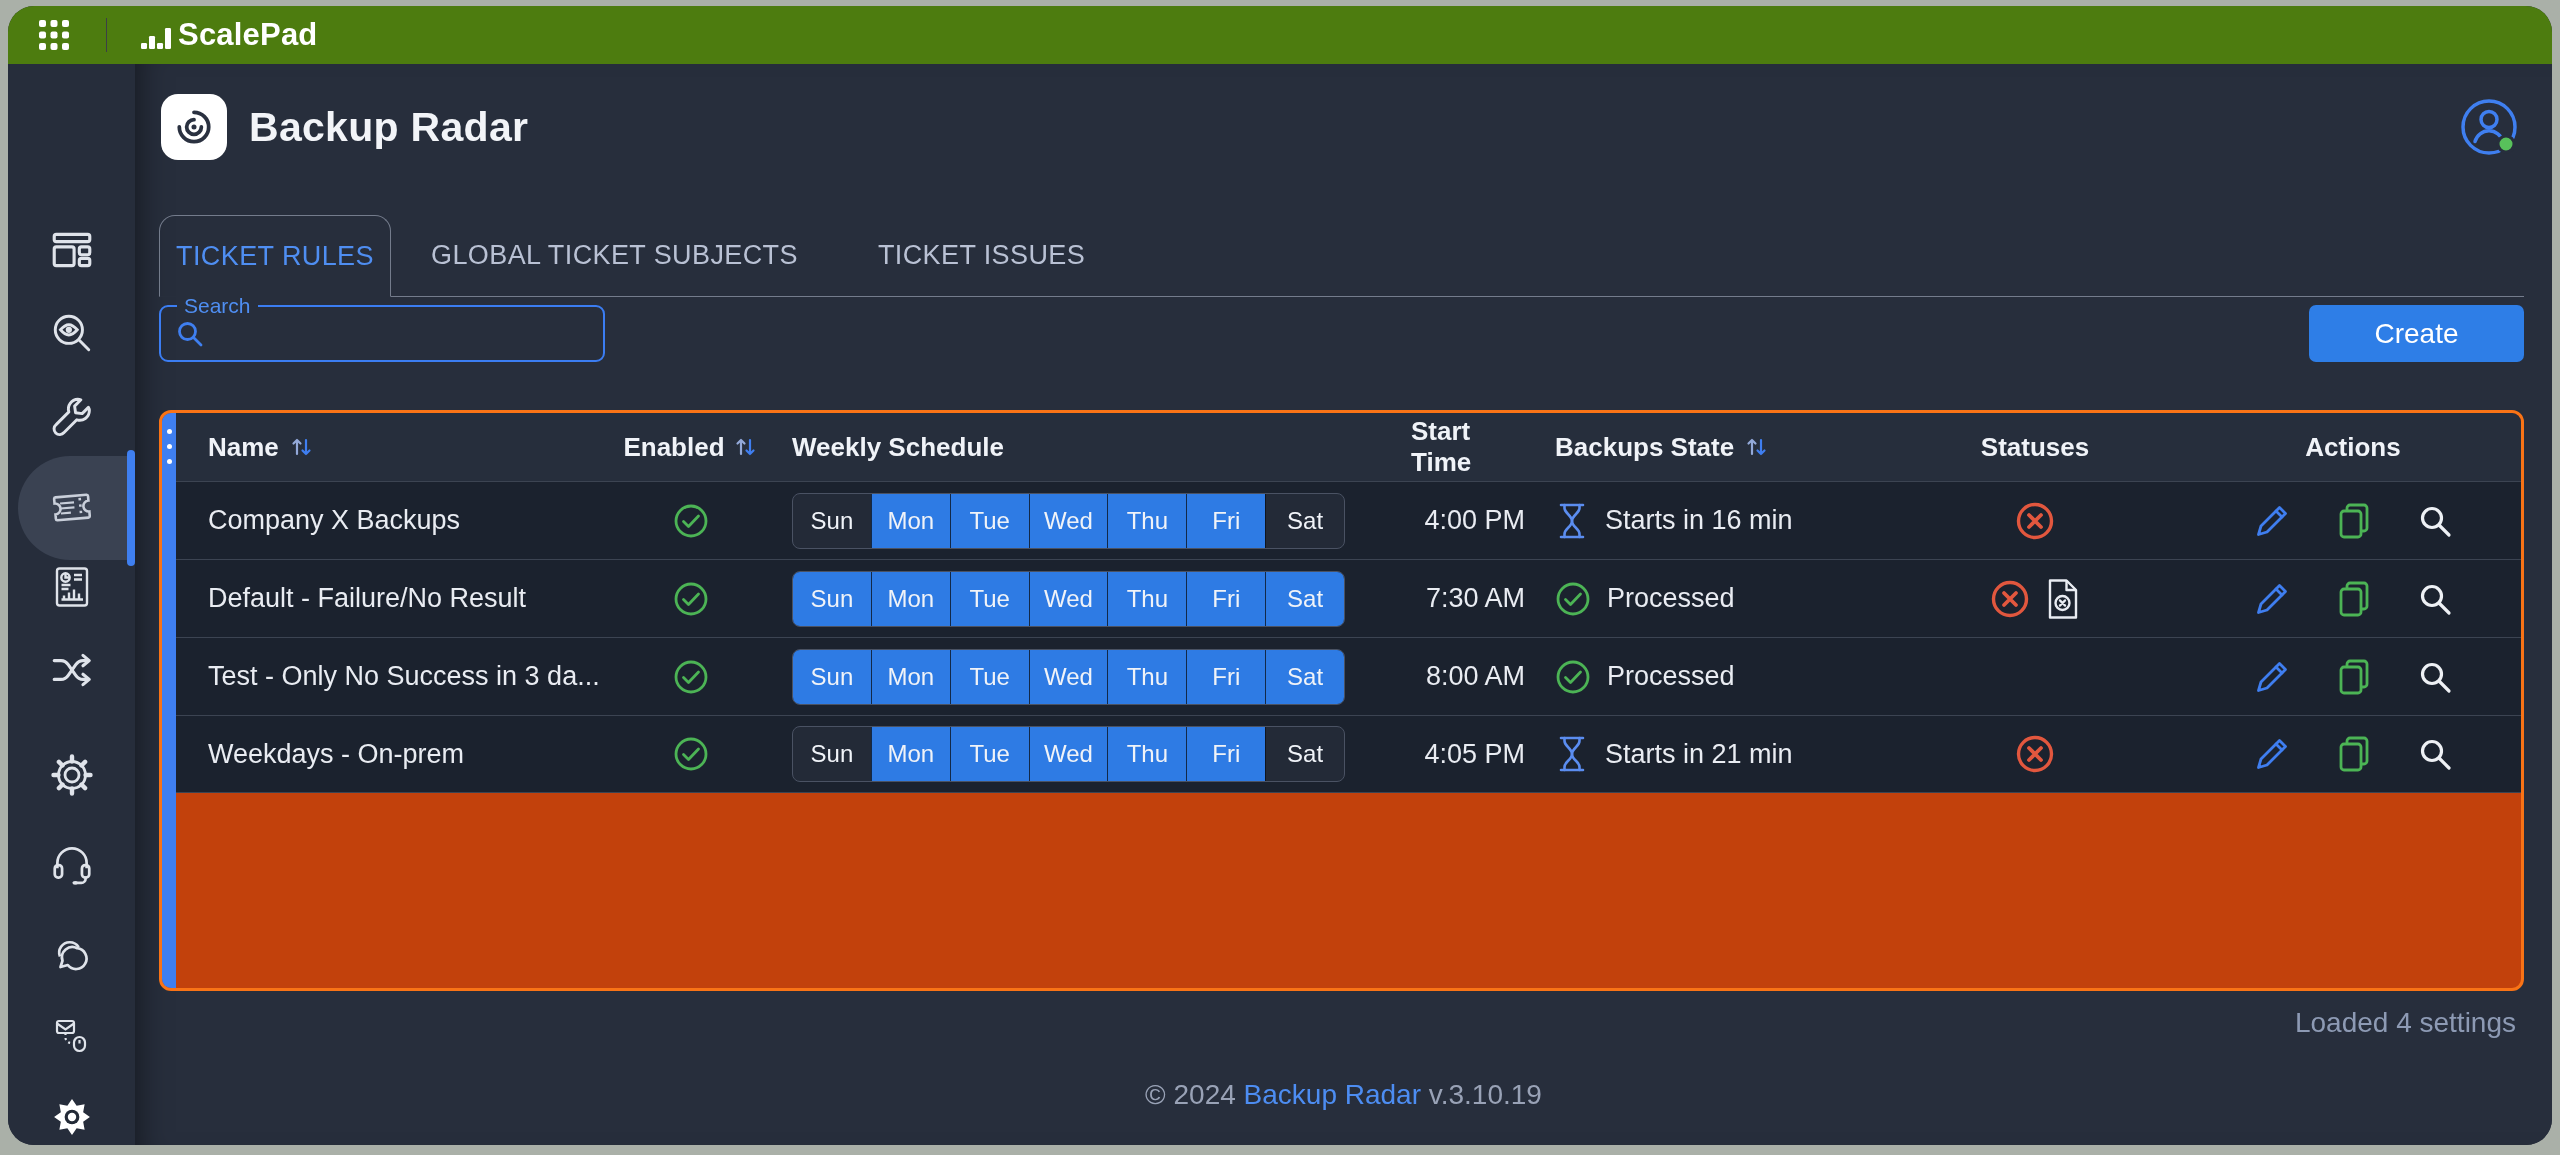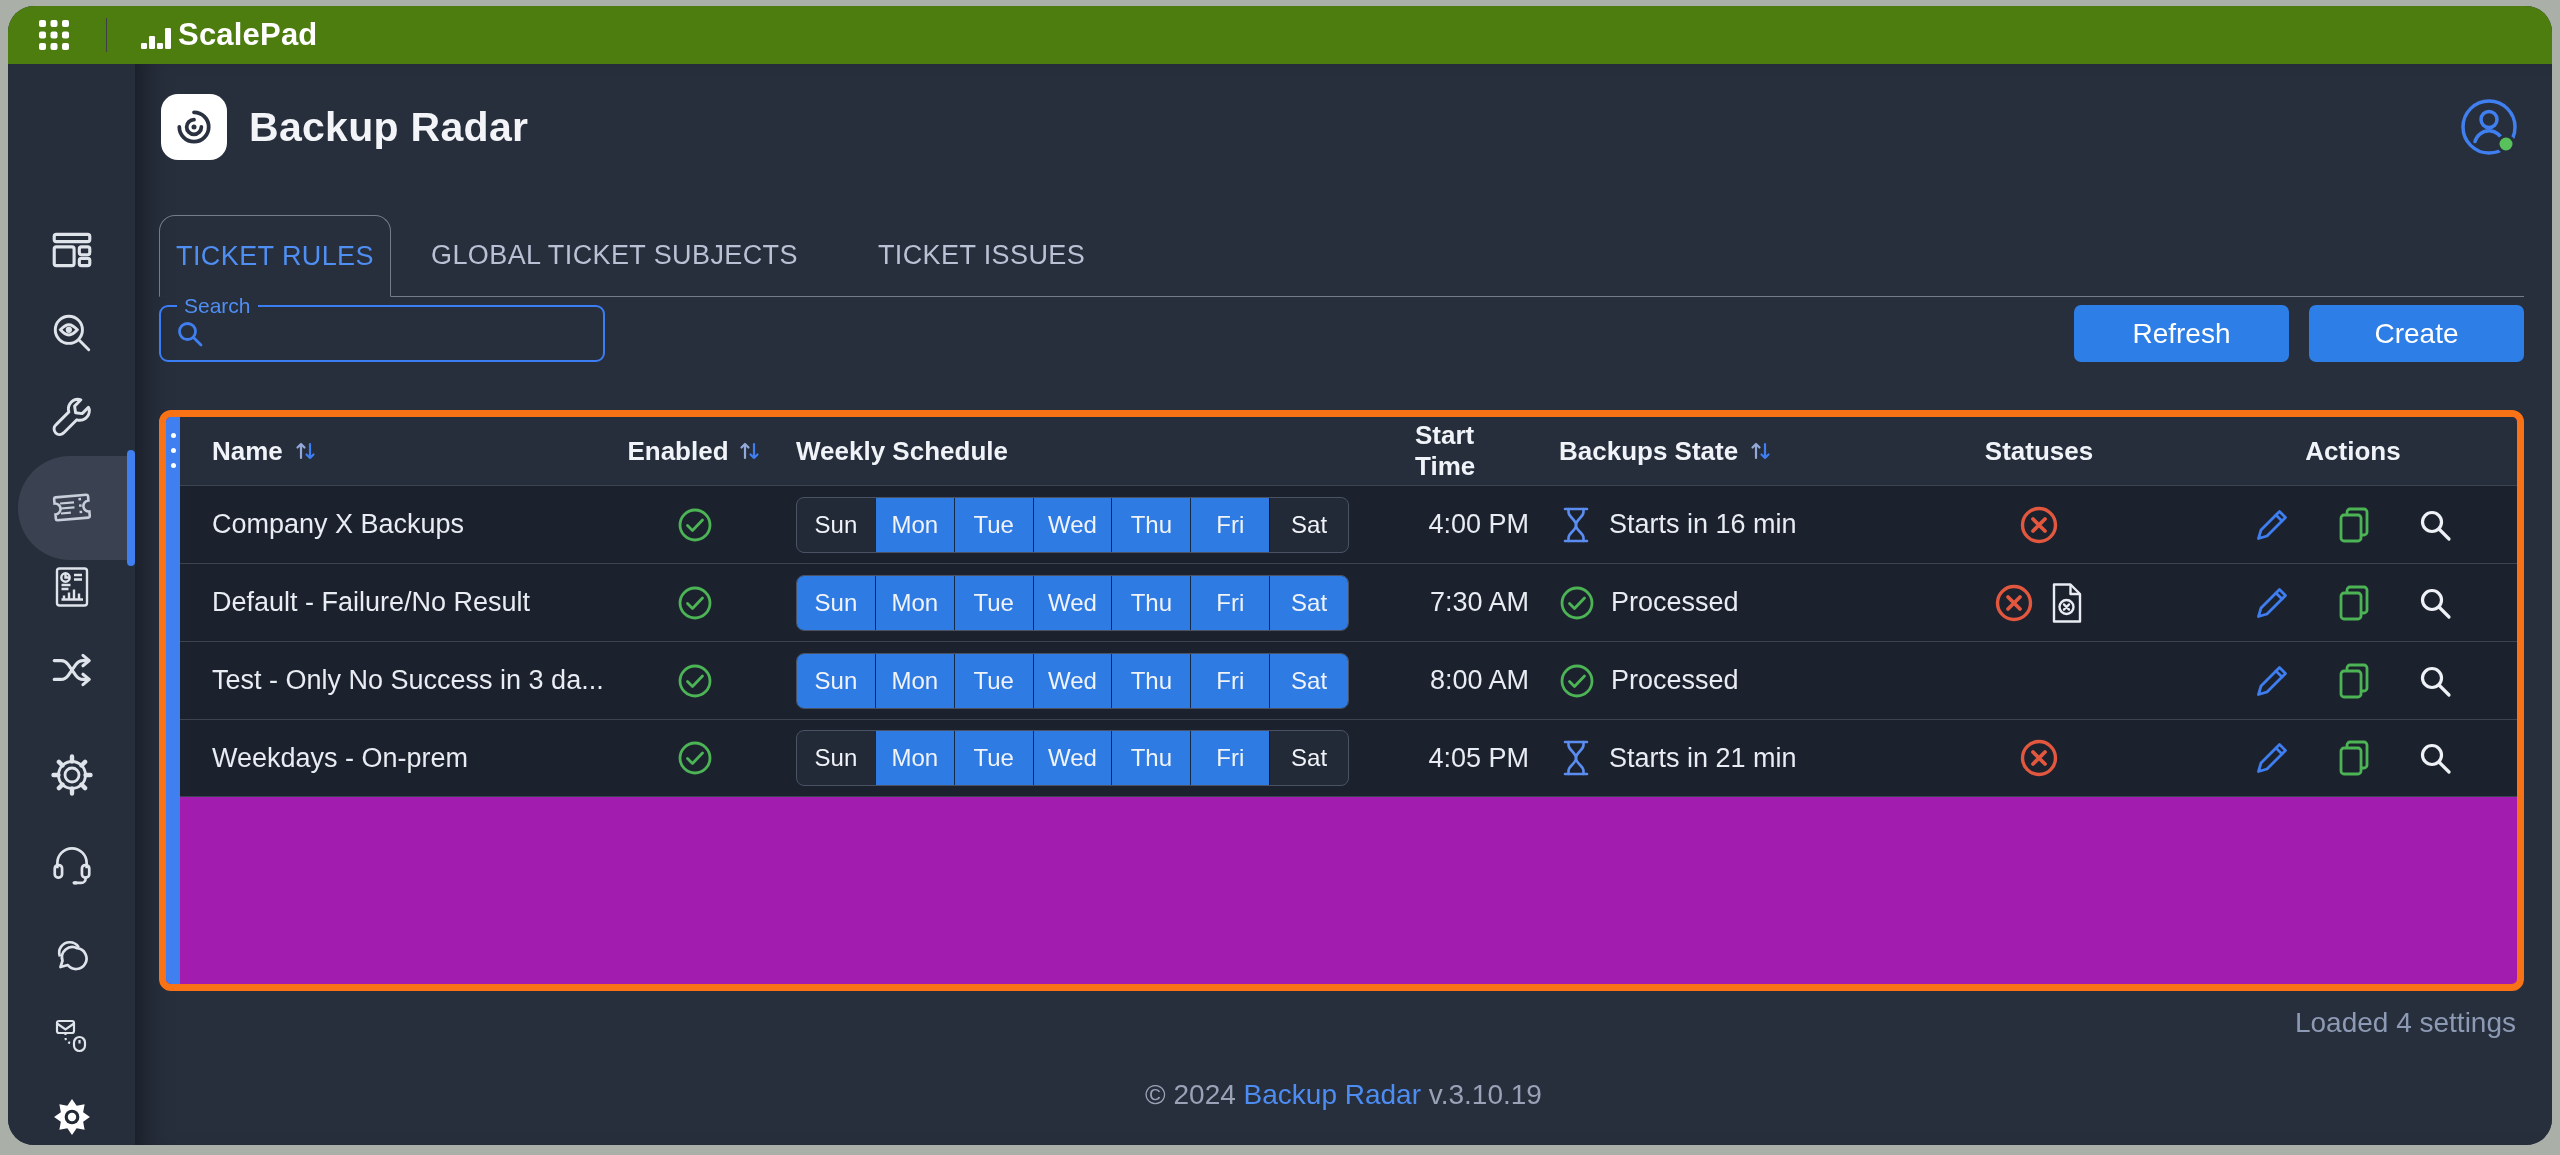--- a/index.html
+++ b/index.html
@@ -47,21 +47,21 @@
   .searchbox{position:relative;width:446px;height:57px;border:2px solid #3b7df2;border-radius:9px;
     display:flex;align-items:center;padding:0 14px;}
   .search-label{position:absolute;top:-13px;left:16px;background:#272e3c;color:#4f8ef2;font-size:21px;padding:0 7px;}
   .searchbox input{flex:1;background:transparent;border:none;outline:none;color:#e9ecf2;font-size:26px;
     margin-left:10px;font-family:inherit;min-width:0;}
   .btns{display:flex;gap:20px;}
   .btn{width:215px;height:57px;border:none;border-radius:7px;background:#2e7ee7;color:#fff;font-size:28px;
     font-family:inherit;cursor:pointer;}
 
   
-  .tablewrap{margin:48px 28px 0 24px;height:581px;background:#a21caf;border:7px solid #f97316;
+  .tablewrap{margin:48px 28px 0 24px;height:581px;background:#c2410c;border:3px solid #f97316;
     border-radius:12px;position:relative;overflow:hidden;}
   .strip{position:absolute;left:0;top:0;bottom:0;width:14px;background:#3f7ff0;cursor:grab;}
   .strip .dot{position:absolute;left:5px;width:5px;height:5px;border-radius:50%;background:#fff;}
   .grid{display:grid;grid-template-columns:440px 150px 645px 130px 344px 300px 1fr;align-items:center;}
   .thead{margin-left:14px;height:68px;background:#262e3c;color:#f0f3f8;font-weight:700;font-size:26px;}
   .th-name{padding-left:32px;display:flex;align-items:center;gap:10px;cursor:pointer;}
   .th-enabled{display:flex;justify-content:center;align-items:center;gap:8px;cursor:pointer;}
   .th-sched{padding-left:26px;}
   .th-start{justify-self:end;padding-right:16px;}
   .th-state{display:flex;align-items:center;gap:10px;padding-left:14px;cursor:pointer;}
@@ -238,21 +238,20 @@
       <div class="controls">
         <div class="searchbox">
           <span class="search-label">Search</span>
           <svg width="30" height="30" viewBox="0 0 30 30" fill="none" stroke="#3f7ff0" stroke-width="2.8" stroke-linecap="round">
             <circle cx="12.5" cy="12.5" r="8"></circle>
               <path d="M18.5 18.5L26 26"></path>
           </svg>
           <input type="text" value="" style="">
         </div>
         <div class="btns">
-          <button class="btn">Refresh</button>
           <button class="btn">Create</button>
         </div>
       </div>
 
       <div class="tablewrap">
         <div class="strip">
           <span class="dot" style="top:16px"></span>
             <span class="dot" style="top:31px"></span>
             <span class="dot" style="top:46px"></span>
         </div>

